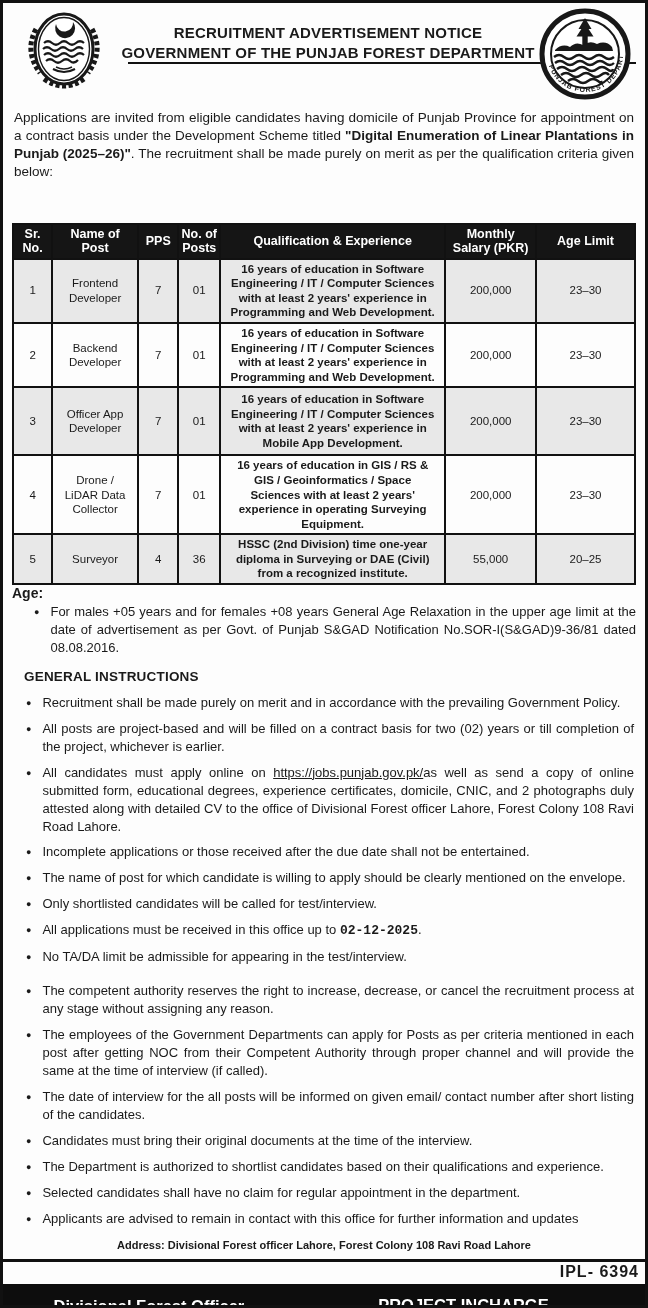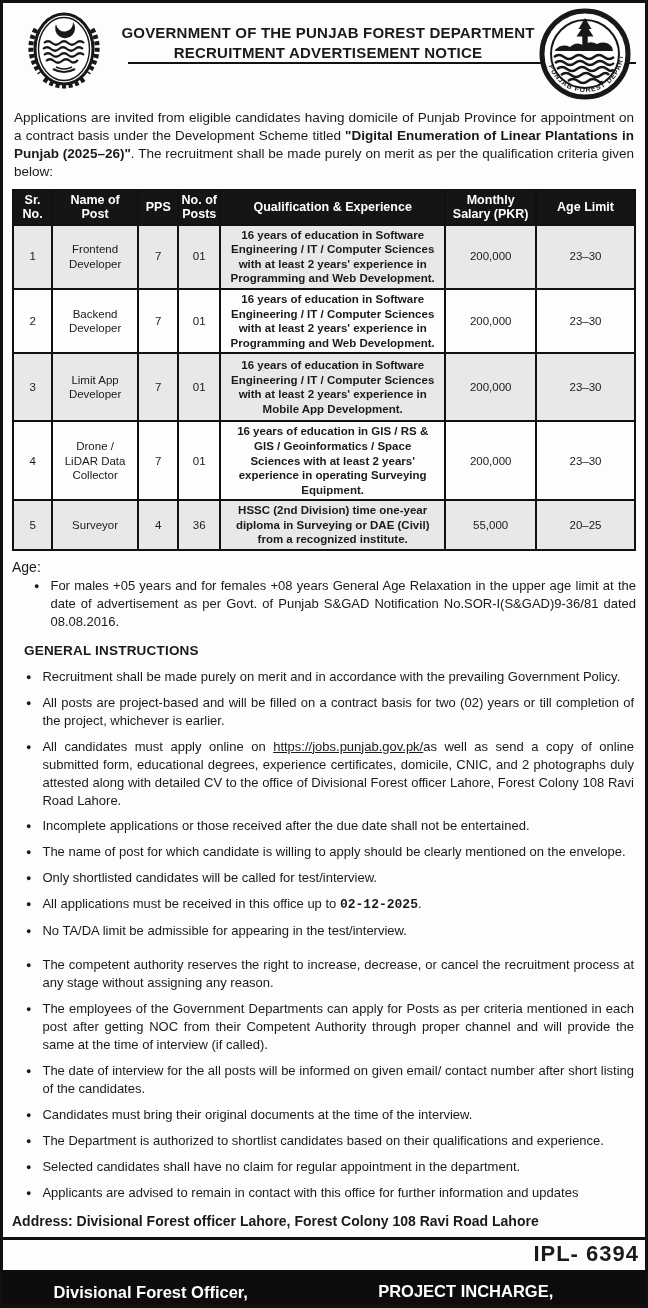--- a/index.html
+++ b/index.html
@@ -18,45 +18,45 @@
   .rule { position:absolute; top:55px; left:116px; right:10px; border-top:2px solid #111; }
   .rule-dash { position:absolute; top:55px; right:0; width:10px; border-top:2px solid #111; }
   .logo-left { flex:0 0 108px; }
   .logo-right { flex:0 0 100px; position:relative; }
   .titles { flex:1; text-align:center; padding-top:16px; position:relative; }
   .title-line { font-weight:bold; font-size:15px; letter-spacing:.2px; line-height:1.35; }
   
   .intro { font-size:13.5px; line-height:1.33; text-align:justify; margin:0 2px 8px; }
   .intro b { font-weight:bold; }
   
-  table { width:100%; border-collapse:collapse; border:2px solid #4d7c0f; table-layout:fixed; }
+  table { width:100%; border-collapse:collapse; border:2px solid #4d7c0f; table-layout:fixed;margin-top:34px; }
   th, td { border:2px solid #111; text-align:center; vertical-align:middle; }
   thead tr { height:32px; }
   th { background:#151515; color:#fff; font-size:12.5px; font-weight:bold; white-space:pre-line; line-height:1.15; padding:2px 1px; }
   td { font-size:11.5px; line-height:1.27; padding:2px 7px; }
   td.c4 { font-weight:bold; }
   tbody tr:nth-child(odd) td { background:#e8e8e8; }
   tbody tr:nth-child(1){height:64px} tbody tr:nth-child(2){height:58px}
   tbody tr:nth-child(3){height:68px} tbody tr:nth-child(4){height:70px}
   tbody tr:nth-child(5){height:44px}
   
-  .age-heading { font-weight:normal; font-size:14px; margin:8px 0 2px; }
+  .age-heading { font-weight:bold; font-size:14px; margin:0 0 2px; }
   ul.blist { list-style:none; }
   ul.blist li { display:flex; gap:11px; font-size:13px; line-height:1.38; margin-bottom:8px; }
   ul.blist .dot { flex:0 0 auto; font-size:9px; line-height:1; padding-top:5px; }
   ul.blist .txt { flex:1; text-align:justify; }
   .age-list li { padding-left:22px; margin-bottom:4px !important; }
   .seg-u { text-decoration:underline; }
   .seg-b { font-weight:bold;font-family:Liberation Mono, monospace; }
   .gi-heading { font-weight:bold; font-size:13.5px; margin:8px 12px 10px; letter-spacing:.2px; }
   .inst-list { padding:0 2px 0 14px; }
   .inst-list li:nth-child(9) { margin-top:16px; }
   
-  .address { margin-top:auto; font-weight:bold; font-size:14px; padding:4px 0 3px; }
-  .ipl { text-align:right; font-weight:bold; font-size:22px; letter-spacing:1px; padding:1px 6px 3px; }
+  .address { margin-top:auto; text-align:center; font-weight:bold; font-size:11px; padding:4px 0 3px; }
+  .ipl { text-align:right; font-weight:bold; font-size:16px; letter-spacing:1px; padding:1px 6px 3px; }
   .footer-band { background:#0d0d0d; color:#fff; display:flex; padding:11px 6px 12px; min-height:90px; }
   .f-left { width:45%; text-align:center; font-weight:bold; font-size:16.5px; line-height:1.35; white-space:pre-line; }
   .f-right { width:55%; text-align:center; font-weight:bold; font-size:16.5px; line-height:1.3; white-space:pre-line; }
 </style>
 </head>
 <body>
 
 <div class="page">
   <div class="content-box">
 
@@ -75,22 +75,22 @@
             <path d="M32 36 q4 -3.5 8 0 t8 0 t8 0 t8 0 t8 0" stroke-width="2.2"></path>
             <path d="M31 42 q4 -3.5 8 0 t8 0 t8 0 t8 0 t8 0" stroke-width="2.2"></path>
             <path d="M32 48 q4 -3.5 8 0 t8 0 t8 0 t8 0 t8 0" stroke-width="2.2"></path>
             <path d="M34 54 q4 -3.5 8 0 t8 0 t8 0 t8 -1" stroke-width="2.2"></path>
             <path d="M41 62 q11 6 22 0" stroke-width="2"></path>
             <path d="M44 60 q8 4 16 0" stroke-width="1.4"></path>
           </g>
         </svg>
       </div>
       <div class="titles">
+        <div class="title-line">RECRUITMENT ADVERTISEMENT NOTICE</div>
         <div class="title-line">GOVERNMENT OF THE PUNJAB FOREST DEPARTMENT</div>
-        <div class="title-line">RECRUITMENT ADVERTISEMENT NOTICE</div>
       </div>
       <div class="logo-right">
         <svg width="98" height="98" viewBox="0 0 98 98">
           <circle cx="49" cy="47" r="45" fill="#fff"></circle>
           <circle cx="49" cy="47" r="43" fill="none" stroke="#181818" stroke-width="5"></circle>
           <circle cx="49" cy="47" r="34" fill="none" stroke="#181818" stroke-width="2"></circle>
           <rect x="46.3" y="24" width="5.4" height="15" fill="#181818"></rect>
           <path d="M49 11 l6.5 11 h-13 z" fill="#181818"></path>
           <path d="M49 16.5 l8.5 13 h-17 z" fill="#181818"></path>
           <path d="M19 43 q7 -7 15 -3 q6 -6 13 -2 q7 -5 14 -1 q9 -4 15 3 l1 4 h-58 z" fill="#181818"></path>
@@ -150,21 +150,21 @@
             <td class="c0">2</td>
             <td class="c1">Backend Developer</td>
             <td class="c2">7</td>
             <td class="c3">01</td>
             <td class="c4">16 years of education in Software Engineering / IT / Computer Sciences with at least 2 years' experience in Programming and Web Development.</td>
             <td class="c5">200,000</td>
             <td class="c6">23–30</td>
           </tr>
           <tr>
             <td class="c0">3</td>
-            <td class="c1">Limit App Developer</td>
+            <td class="c1">Officer App Developer</td>
             <td class="c2">7</td>
             <td class="c3">01</td>
             <td class="c4">16 years of education in Software Engineering / IT / Computer Sciences with at least 2 years' experience in Mobile App Development.</td>
             <td class="c5">200,000</td>
             <td class="c6">23–30</td>
           </tr>
           <tr>
             <td class="c0">4</td>
             <td class="c1">Drone / LiDAR Data Collector</td>
             <td class="c2">7</td>

